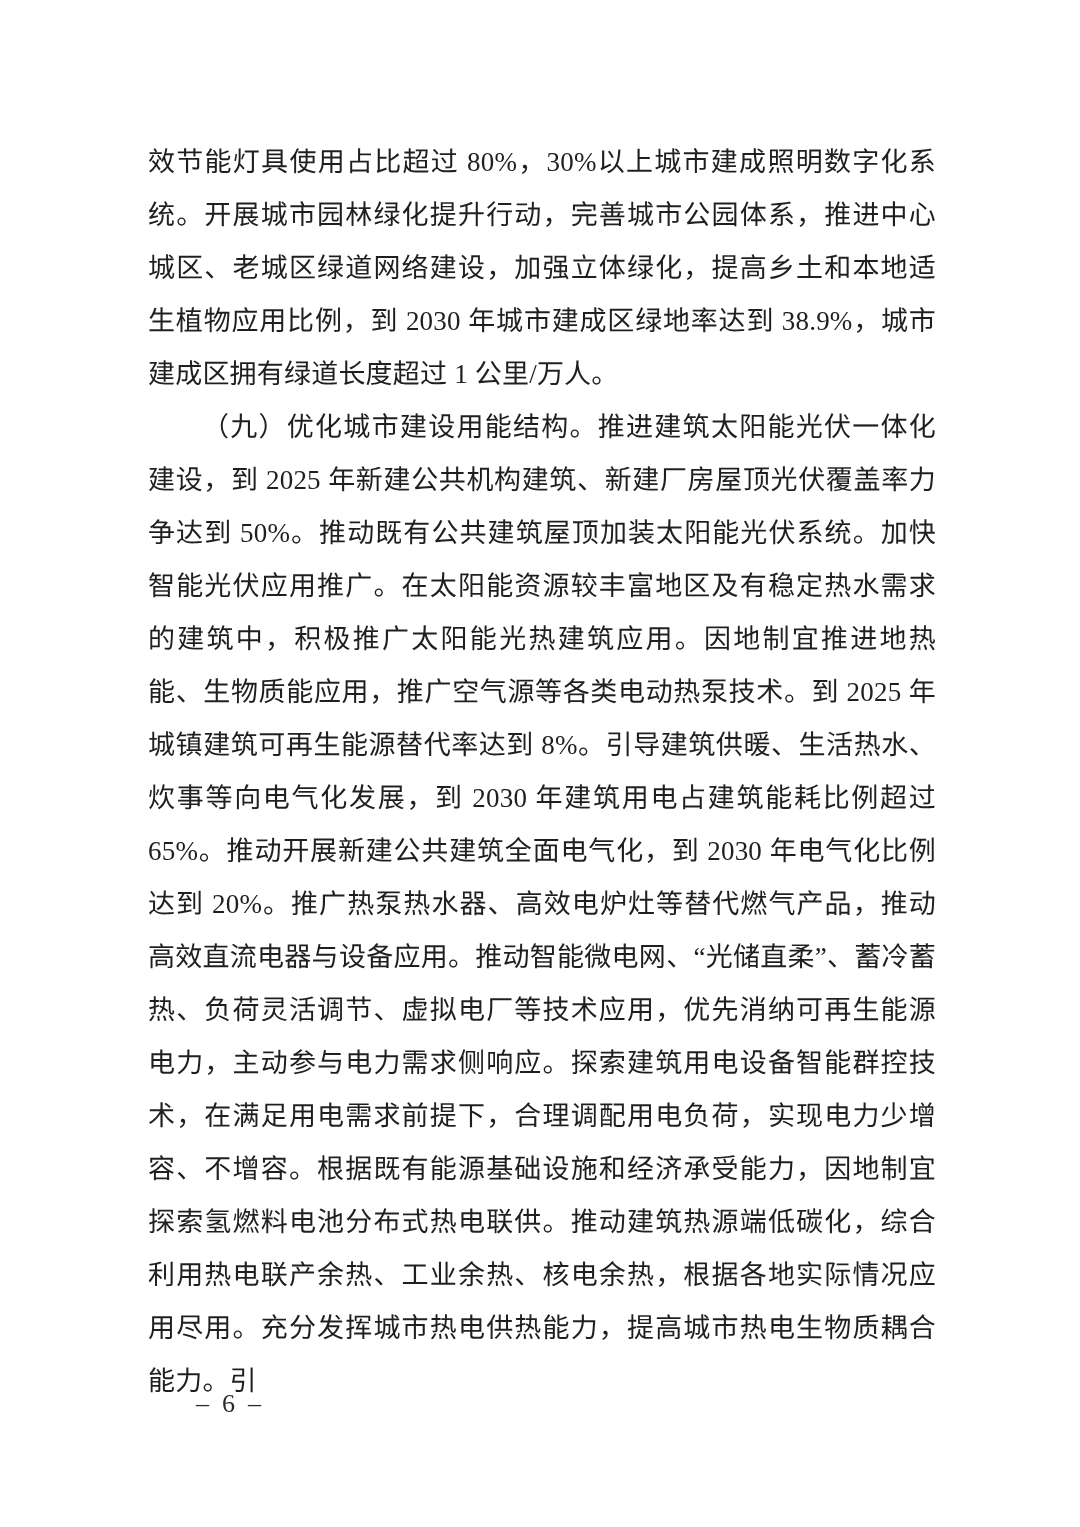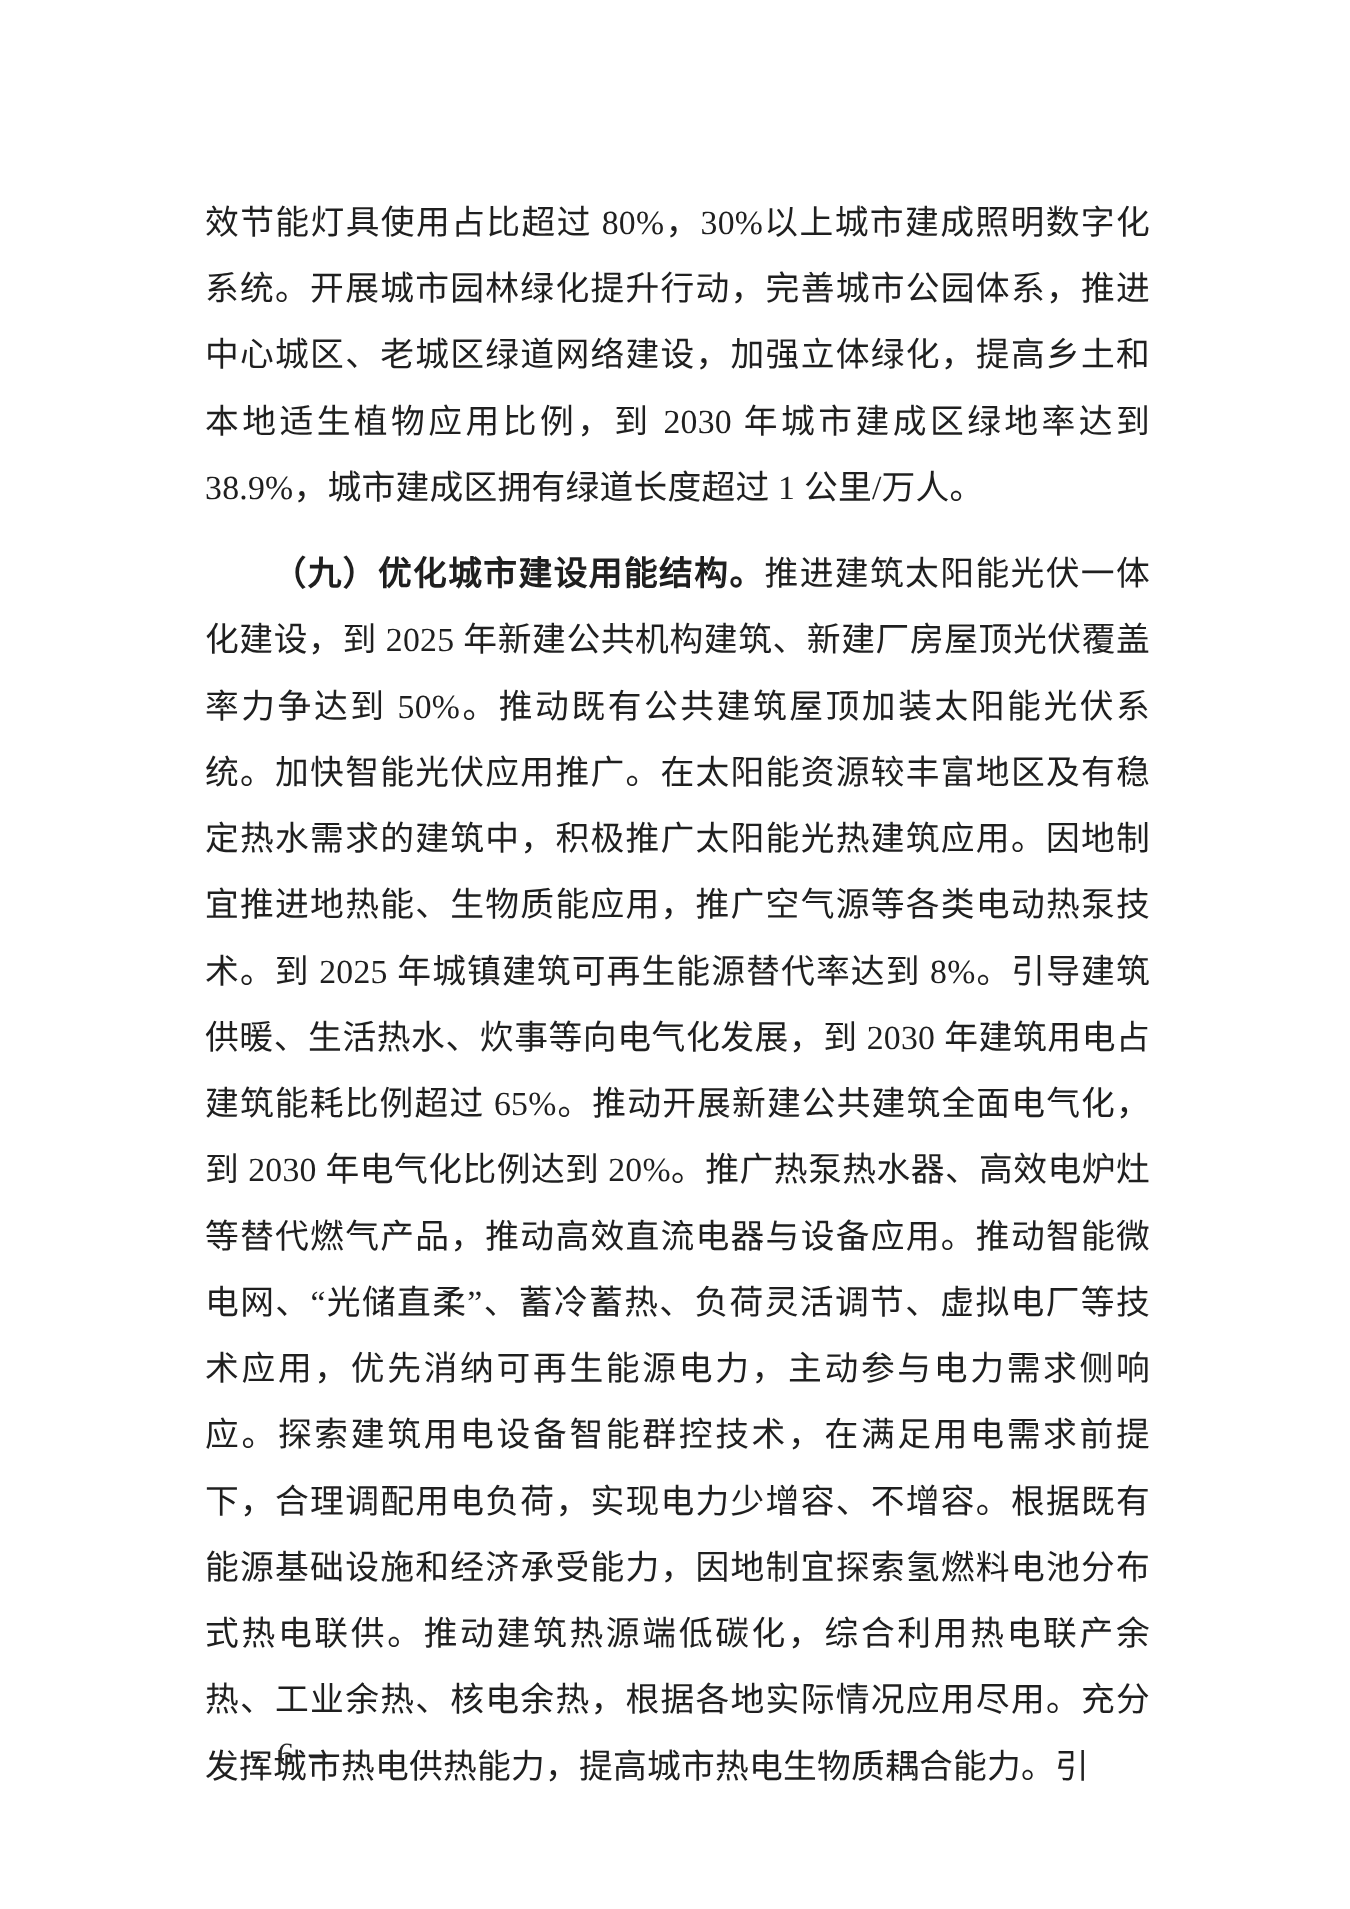--- a/index.html
+++ b/index.html
@@ -21,31 +21,31 @@
       left: 148px;
       top: 136px;
       width: 788px;
       font-size: 27px;
       line-height: 53px;
       text-align: justify;
       text-justify: inter-ideograph;
       letter-spacing: 0.2px;
     }
     .para {
-      margin: 16px;
+      margin: 0;
       padding: 0;
     }
     .para.no-indent {
       text-indent: 0;
     }
     .para.indent {
       text-indent: 2em;
     }
     .section-heading {
-      font-weight: 700;
+      font-weight: 400;
     }
     .footer-pagenum {
       position: absolute;
       left: 196px;
       top: 1384px;
       font-size: 26px;
       line-height: 40px;
       color: #2a2a2a;
       white-space: pre;
     }

